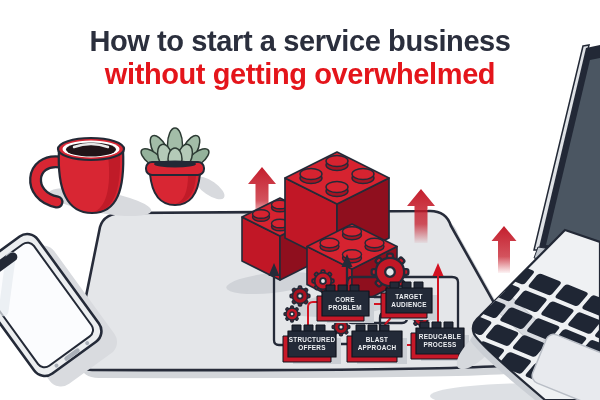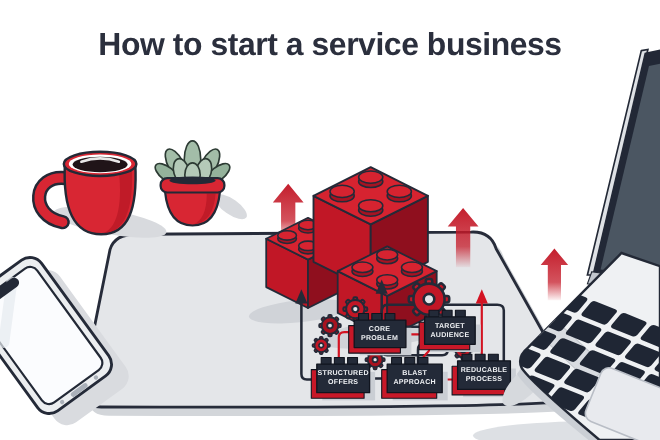--- a/index.html
+++ b/index.html
@@ -13,20 +13,21 @@
        text-align:center;color:#eef0f3;font-size:6.4px;font-weight:700;letter-spacing:0.25px;
        line-height:1.2;white-space:pre-line;pointer-events:none;}
 </style>
 </head>
 <body>
 
 <div class="stage">
 
   <div class="title">
     <div class="t1">How to start a service business</div>
+    <div class="t2">without getting overwhelmed</div>
   </div>
 
   <svg class="scene" viewBox="0 0 600 400" xmlns="http://www.w3.org/2000/svg">
     <defs>
       <linearGradient id="fadeRed" x1="0" y1="0" x2="0" y2="1">
         <stop offset="0" stop-color="#c21726" stop-opacity="0.97"></stop>
         <stop offset="0.65" stop-color="#c51a28" stop-opacity="0.75"></stop>
         <stop offset="1" stop-color="#c81c2a" stop-opacity="0.05"></stop>
       </linearGradient>
       <g id="gear" stroke-linejoin="round">

